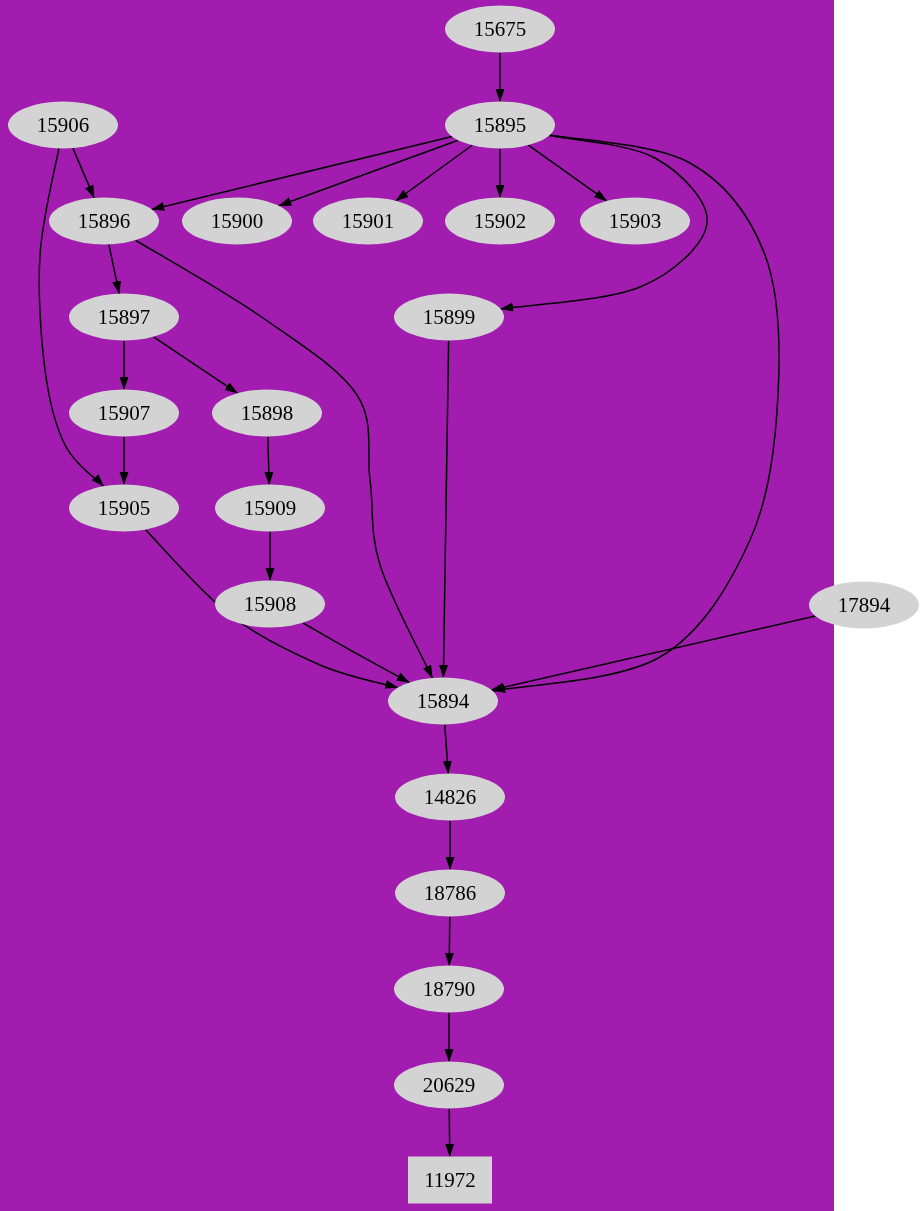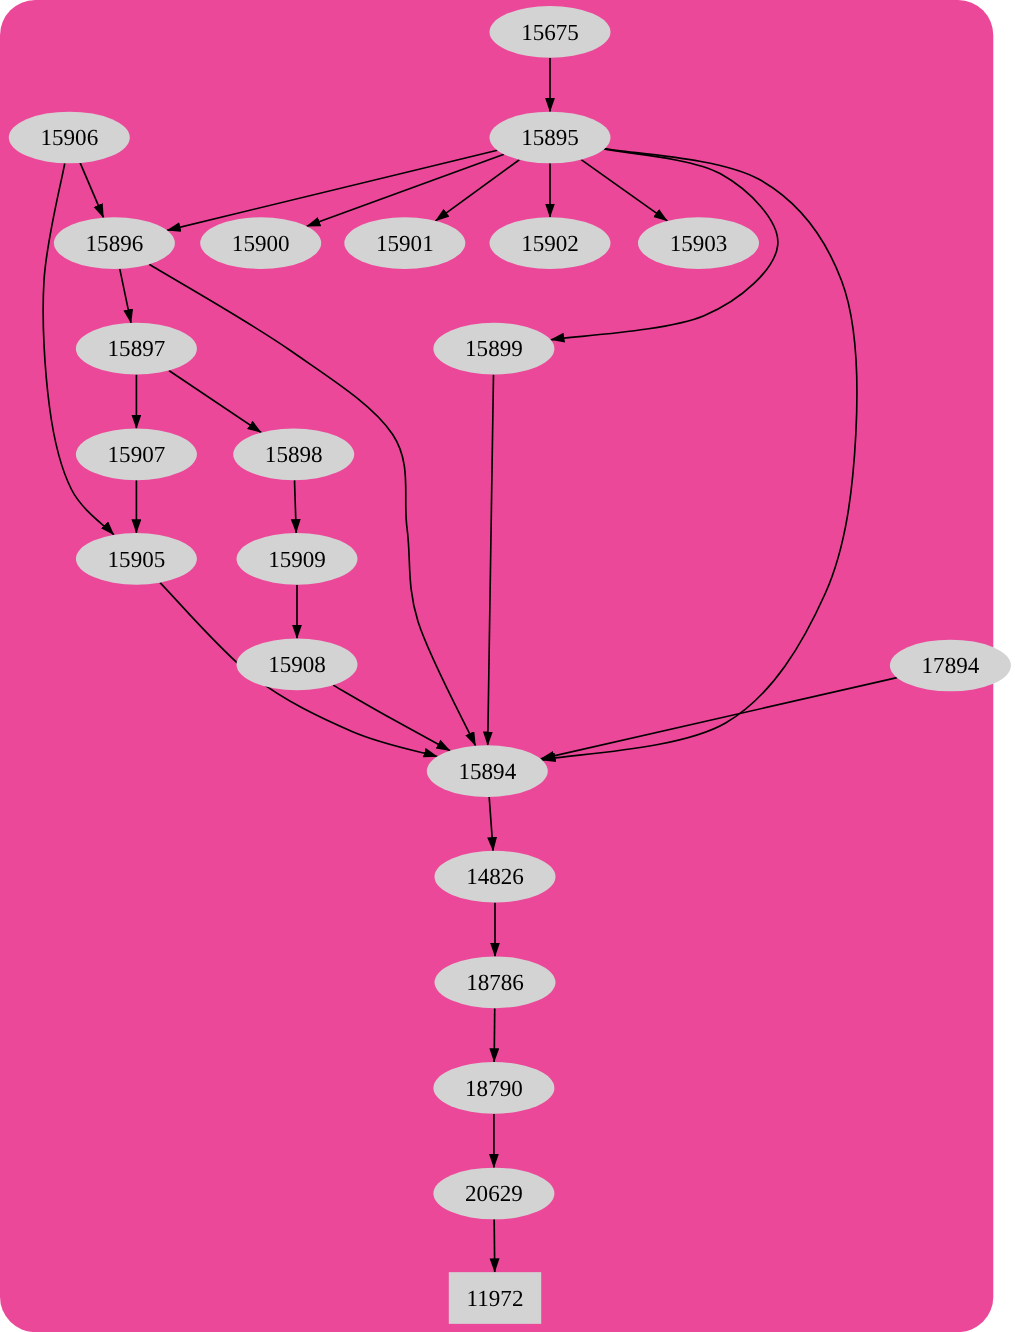--- a/index.html
+++ b/index.html
@@ -1,16 +1,16 @@
 <!DOCTYPE html>
 <html><head>
 <meta charset="utf-8">
 <style>
   html, body { margin: 0; padding: 0; background: #ffffff; }
-  #stage { width: 903px; height: 1211px; position: relative; background: #ec4899; border-radius: 32px; }
+  #stage { width: 834px; height: 1211px; position: relative; background: #a21caf; }
   svg { display: block; }
   .node-label {
     font-family: "Liberation Serif", "DejaVu Serif", serif;
     font-size: 21px;
     fill: #000000;
   }
 </style>
 </head>
 <body>
 

